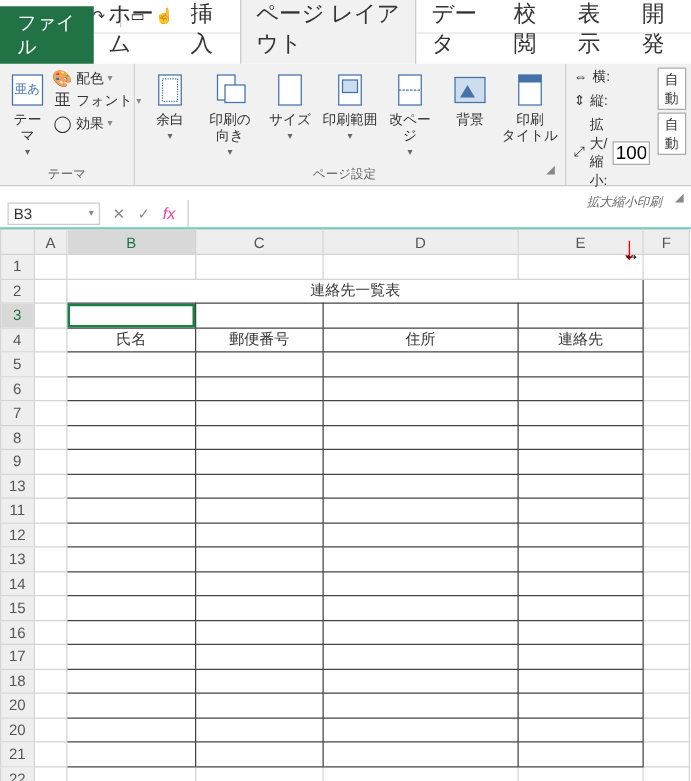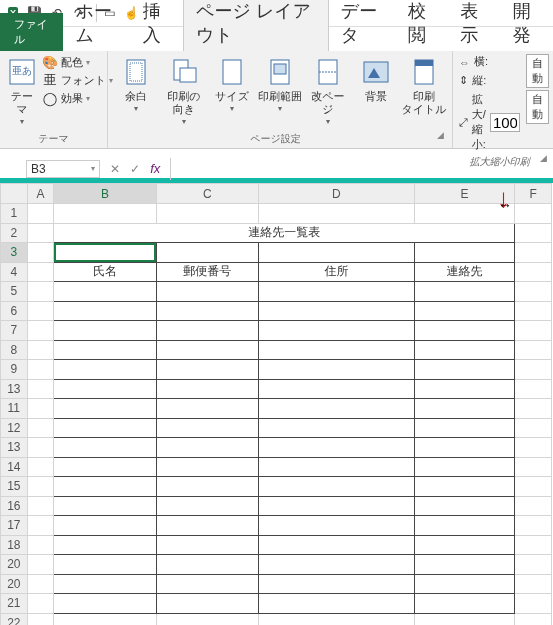--- a/index.html
+++ b/index.html
@@ -6,21 +6,21 @@
   body { background: #fff; width: 553px; height: 625px; overflow: hidden; font-size: 12px; color: #333; }
   
   
   .titlebar { background: #fff; height: 27px; display: flex; align-items: center; padding: 2px 4px; border-bottom: 1px solid #ddd; }
   .titlebar .ticon { width: 18px; height: 18px; display: flex; align-items: center; justify-content: center; margin-right: 4px; }
   .titlebar .sep { width: 1px; height: 18px; background: #ccc; margin: 0 4px; }
   .xl-logo { background: #217346; color: #fff; font-size: 9px; font-weight: bold; padding: 1px 2px; border-radius: 2px; }
   
   
   .tabstrip { display: flex; align-items: flex-end; height: 24px; background: #fff; }
-  .file-tab { background: #217346; color: #fff; padding: 4px 14px; font-size: 11px; }
+  .file-tab { background: #217346; color: #fff; padding: 4px 14px; font-size: 15px; }
   .tab { padding: 4px 12px; font-size: 18px; color: #333; cursor: pointer; }
   .tab.active { background: #f1f1f1; border: 1px solid #ccc; border-bottom: none; }
   
   
   .ribbon { background: #f1f1f1; height: 98px; border-bottom: 1px solid #ccc; display: flex; }
   .rgroup { border-right: 1px solid #d4d4d4; padding: 3px 6px 0 6px; display: flex; flex-direction: column; justify-content: space-between; }
   .rgroup-label { text-align: center; font-size: 10px; color: #666; padding: 1px 0 2px 0; }
   .rgroup-body { flex: 1; display: flex; align-items: flex-start; gap: 4px; }
   .vbtn { display: flex; flex-direction: column; align-items: center; justify-content: flex-start; width: 44px; padding-top: 2px; cursor: pointer; }
   .vbtn .vicon { width: 32px; height: 32px; display: flex; align-items: center; justify-content: center; font-size: 22px; color: #4472a8; }
@@ -29,25 +29,25 @@
   .mini-stack { display: flex; flex-direction: column; gap: 2px; }
   .mini-row { display: flex; align-items: center; gap: 3px; font-size: 11px; cursor: pointer; white-space: nowrap; }
   .mini-row .micon { width: 16px; height: 16px; display: inline-flex; align-items: center; justify-content: center; font-size: 13px; }
   .dlaunch { text-align: right; font-size: 9px; color: #888; padding-right: 2px; margin-top: -1px; }
   .scale-row { display: flex; align-items: center; gap: 4px; font-size: 11px; margin-bottom: 2px; }
   .scale-row input { width: 30px; font-size: 15px; border: 1px solid #aaa; padding: 0 2px; }
   .autostack { display:flex; flex-direction:column; gap:2px; }
   .autobtn { border:1px solid #aaa; background:#fff; font-size:11px; padding:1px 5px; cursor:pointer; }
   
   
-  .fxbar { display: flex; align-items: center; height: 24px; border-bottom: 5px solid #14b8a6; margin-top: 10px; padding-left: 20px; }
+  .fxbar { display: flex; align-items: center; height: 24px; border-bottom: 1px solid #14b8a6; margin-top: 10px; }
   .namebox { width: 74px; border: 1px solid #ccc; margin-left: 6px; padding: 1px 4px; font-size: 12px; display:flex; justify-content:space-between; align-items:center; background:#fff; }
   .namebox .dd { font-size: 8px; color: #888; }
   .tools { display:flex; align-items:center; gap:10px; padding: 0 10px; color:#888; }
-  .fx { font-style: italic; color: #701a75; font-size: 13px; }
+  .fx { font-style: italic; color: #ec4899; font-size: 13px; }
   .fxinput { flex:1; border-left:1px solid #ccc; height:22px; padding:2px 4px; }
   
   
   .sheet { position: relative; }
   .sheet table { border-collapse: collapse; table-layout: fixed; width: 552px; }
   .sheet th, .sheet td { border: 1px solid #d4d4d4; background: #fff; font-size: 12px; text-align: center; overflow: hidden; white-space: nowrap; }
   .sheet thead th { background: #eee; font-weight: normal; color: #555; height: 20px; }
   .sheet tbody th { background: #eee; font-weight: normal; color: #555; text-align: center; width: 26px; }
   .corner { background: #eee; }
   .colA { width: 26px; }

